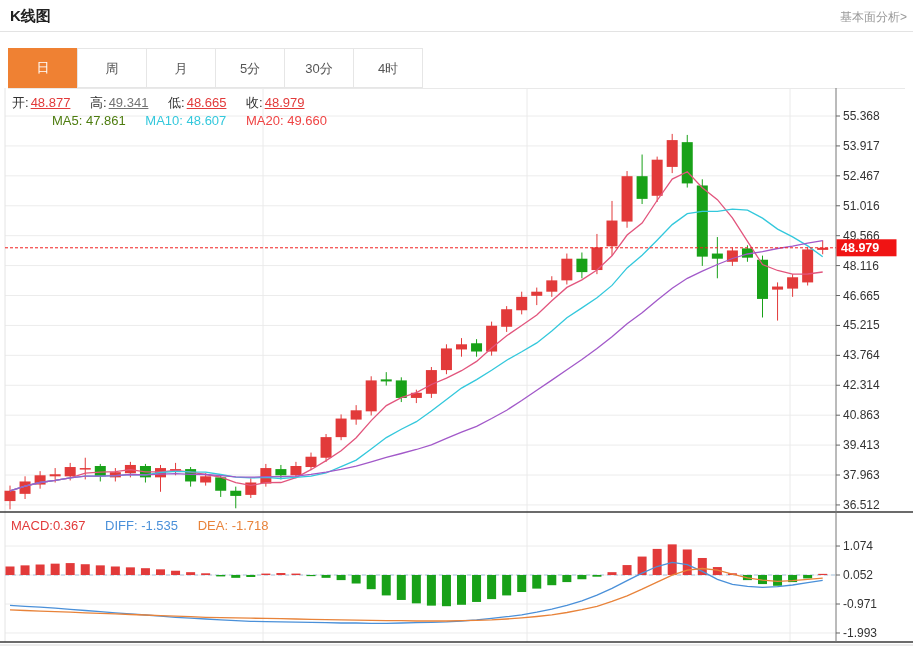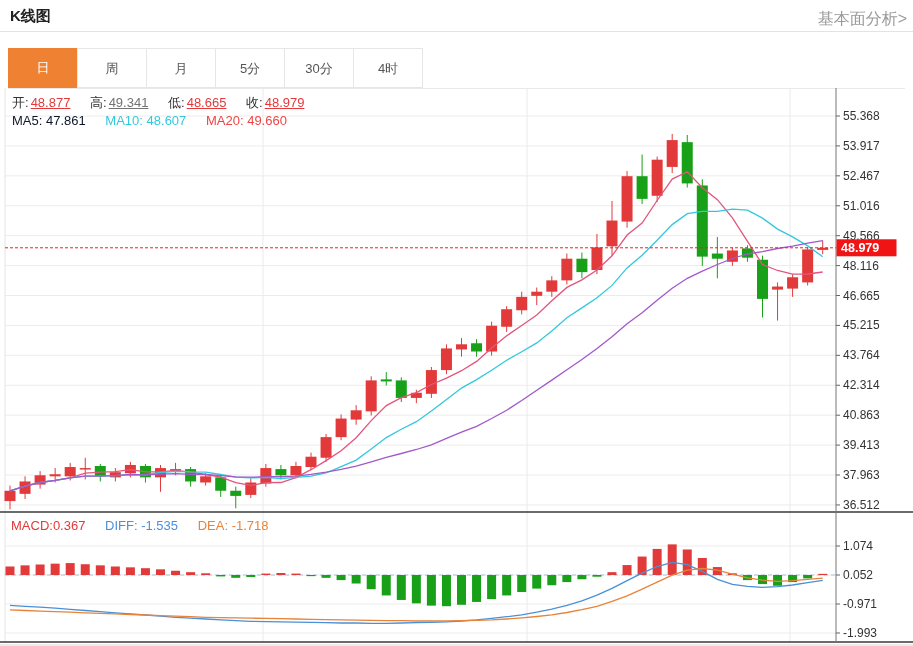--- a/index.html
+++ b/index.html
@@ -1,20 +1,20 @@
 <!DOCTYPE html>
 <html><head>
 <meta charset="utf-8">
 <style>
   html,body{margin:0;padding:0;background:#fff;}
   .page{position:relative;width:913px;height:646px;background:#fff;overflow:hidden;
         font-family:"Liberation Sans","DejaVu Sans",sans-serif;}
   .hdr{position:absolute;left:0;top:0;width:913px;height:31px;border-bottom:1px solid #e3e3e3;}
   .title{position:absolute;left:10px;top:7px;font-size:15px;font-weight:bold;color:#222;}
-  .hdr-link{position:absolute;right:6px;top:9px;font-size:16px;color:#999;cursor:pointer;}
+  .hdr-link{position:absolute;right:6px;top:9px;font-size:12px;color:#999;cursor:pointer;}
   .tabs{position:absolute;left:8px;top:48px;width:897px;height:40px;border-bottom:1px solid #e9e9e9;display:flex;}
   .tab{width:70px;height:40px;line-height:40px;text-align:center;font-size:13px;color:#555;
        border:1px solid #e6e6e6;margin-left:-1px;box-sizing:border-box;background:#fff;cursor:pointer;}
   .tab:first-child{margin-left:0;}
   .tab.active{color:#fff;border:none;}
   .chart-wrap{position:absolute;left:0;top:88px;width:913px;height:558px;}
   .legend-row{position:absolute;font-size:13px;white-space:nowrap;z-index:3;}
   .legend-row .lbl{color:#333;}
   .legend-row .val{margin-left:2px;text-decoration:underline;}
   .legend-row .item{margin-right:16px;}
@@ -43,21 +43,21 @@
 
   <div class="chart-wrap">
     <div class="legend-row" id="ohlc-legend">
       <span class="item"><span class="lbl">开:</span><span class="val" style="color:#e23a3a">48.877</span></span>
       <span class="item"><span class="lbl">高:</span><span class="val" style="color:#737373">49.341</span></span>
       <span class="item"><span class="lbl">低:</span><span class="val" style="color:#e23a3a">48.665</span></span>
       <span class="item"><span class="lbl">收:</span><span class="val" style="color:#e23a3a">48.979</span></span>
     </div>
 
     <div class="legend-row" id="ma-legend">
-      <span class="item" style="color: #0f172a;"><span>MA5:</span> <span>47.861</span></span>
+      <span class="item" style="color: #4d7c0f; margin-left: 40px;"><span>MA5:</span> <span>47.861</span></span>
       <span class="item" style="color: rgb(51, 200, 220);"><span>MA10:</span> <span>48.607</span></span>
       <span class="item" style="color: #ef4444;"><span>MA20:</span> <span>49.660</span></span>
     </div>
 
     <div class="legend-row" id="macd-legend">
       <span class="item" style="color: rgb(226, 58, 58);"><span>MACD:</span><span>0.367</span></span>
       <span class="item" style="color: rgb(74, 144, 217);"><span>DIFF:</span> <span>-1.535</span></span>
       <span class="item" style="color: rgb(232, 131, 58);"><span>DEA:</span> <span>-1.718</span></span>
     </div>
 

